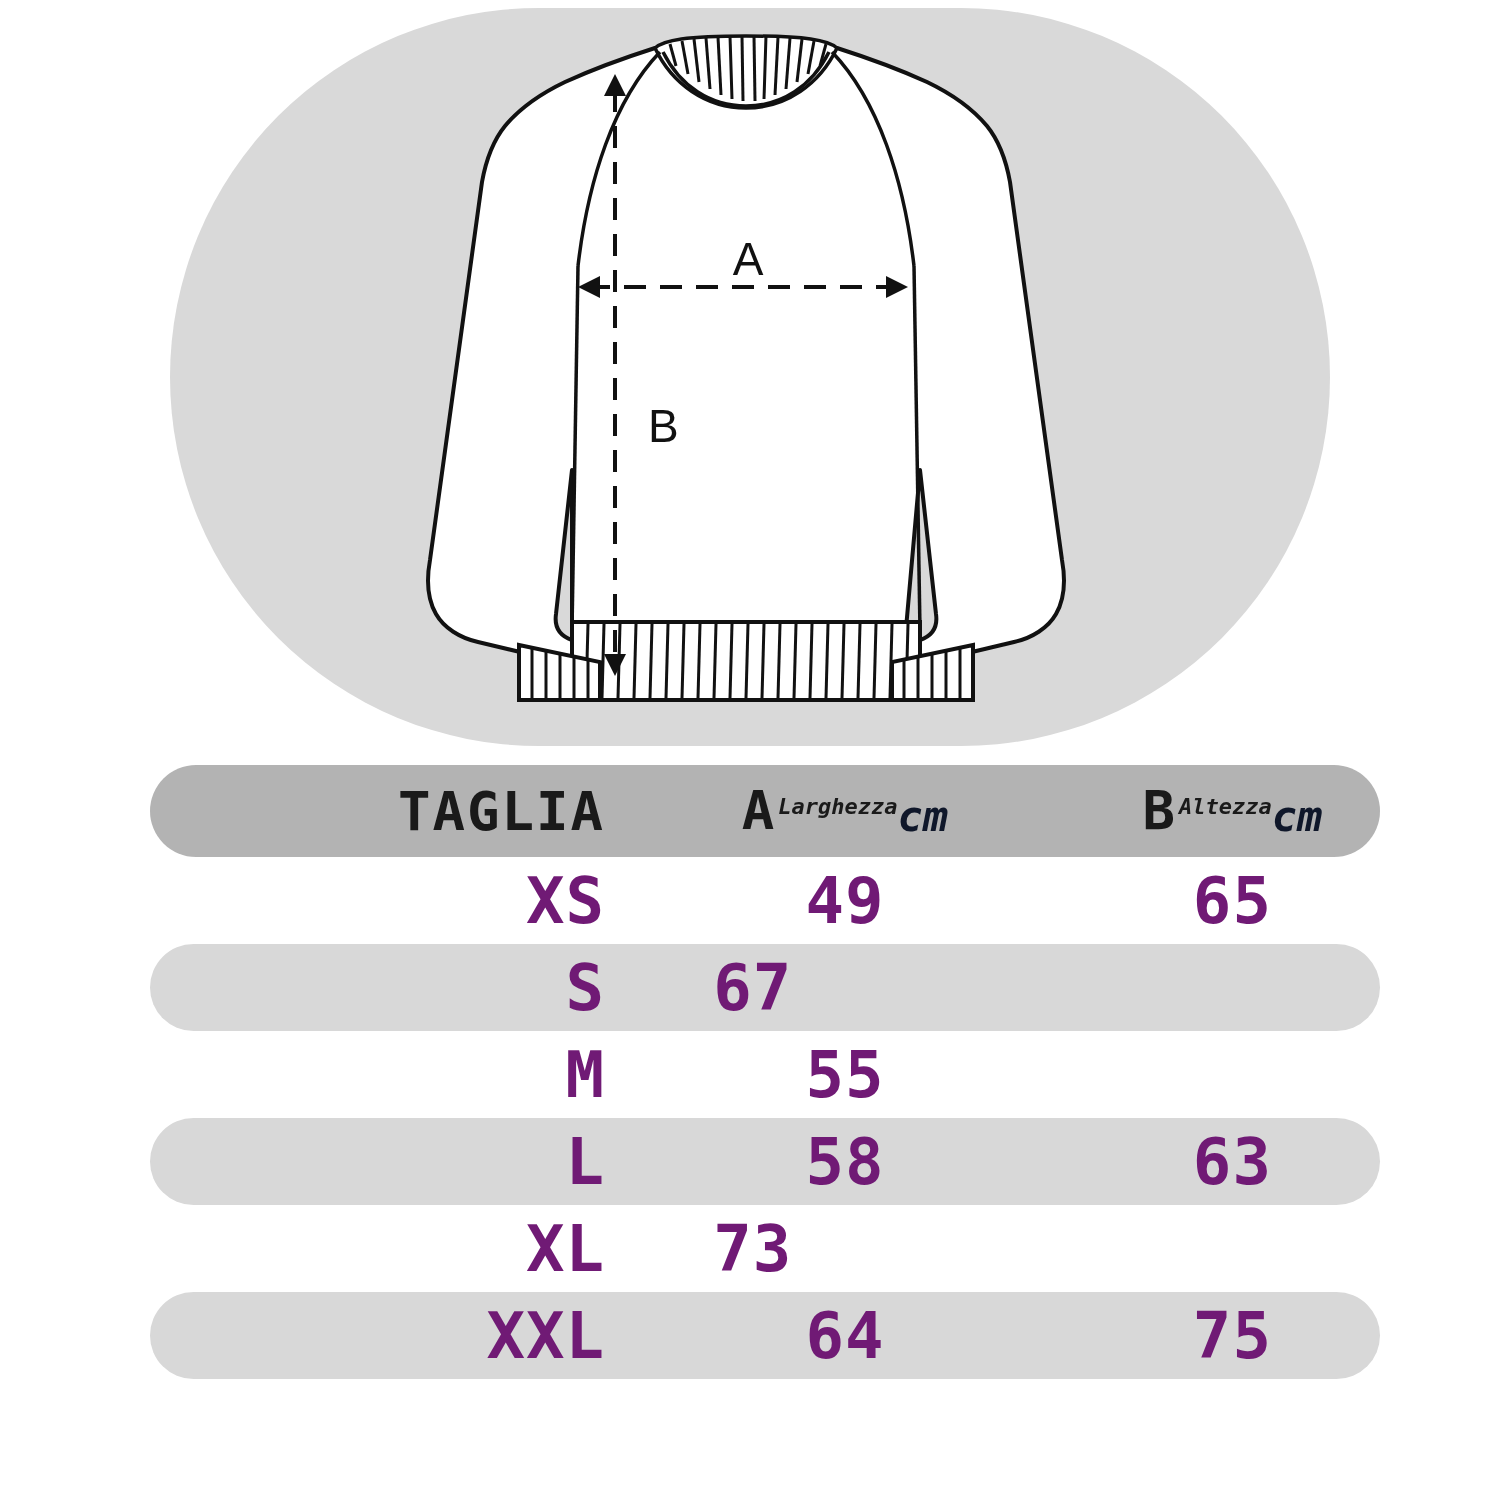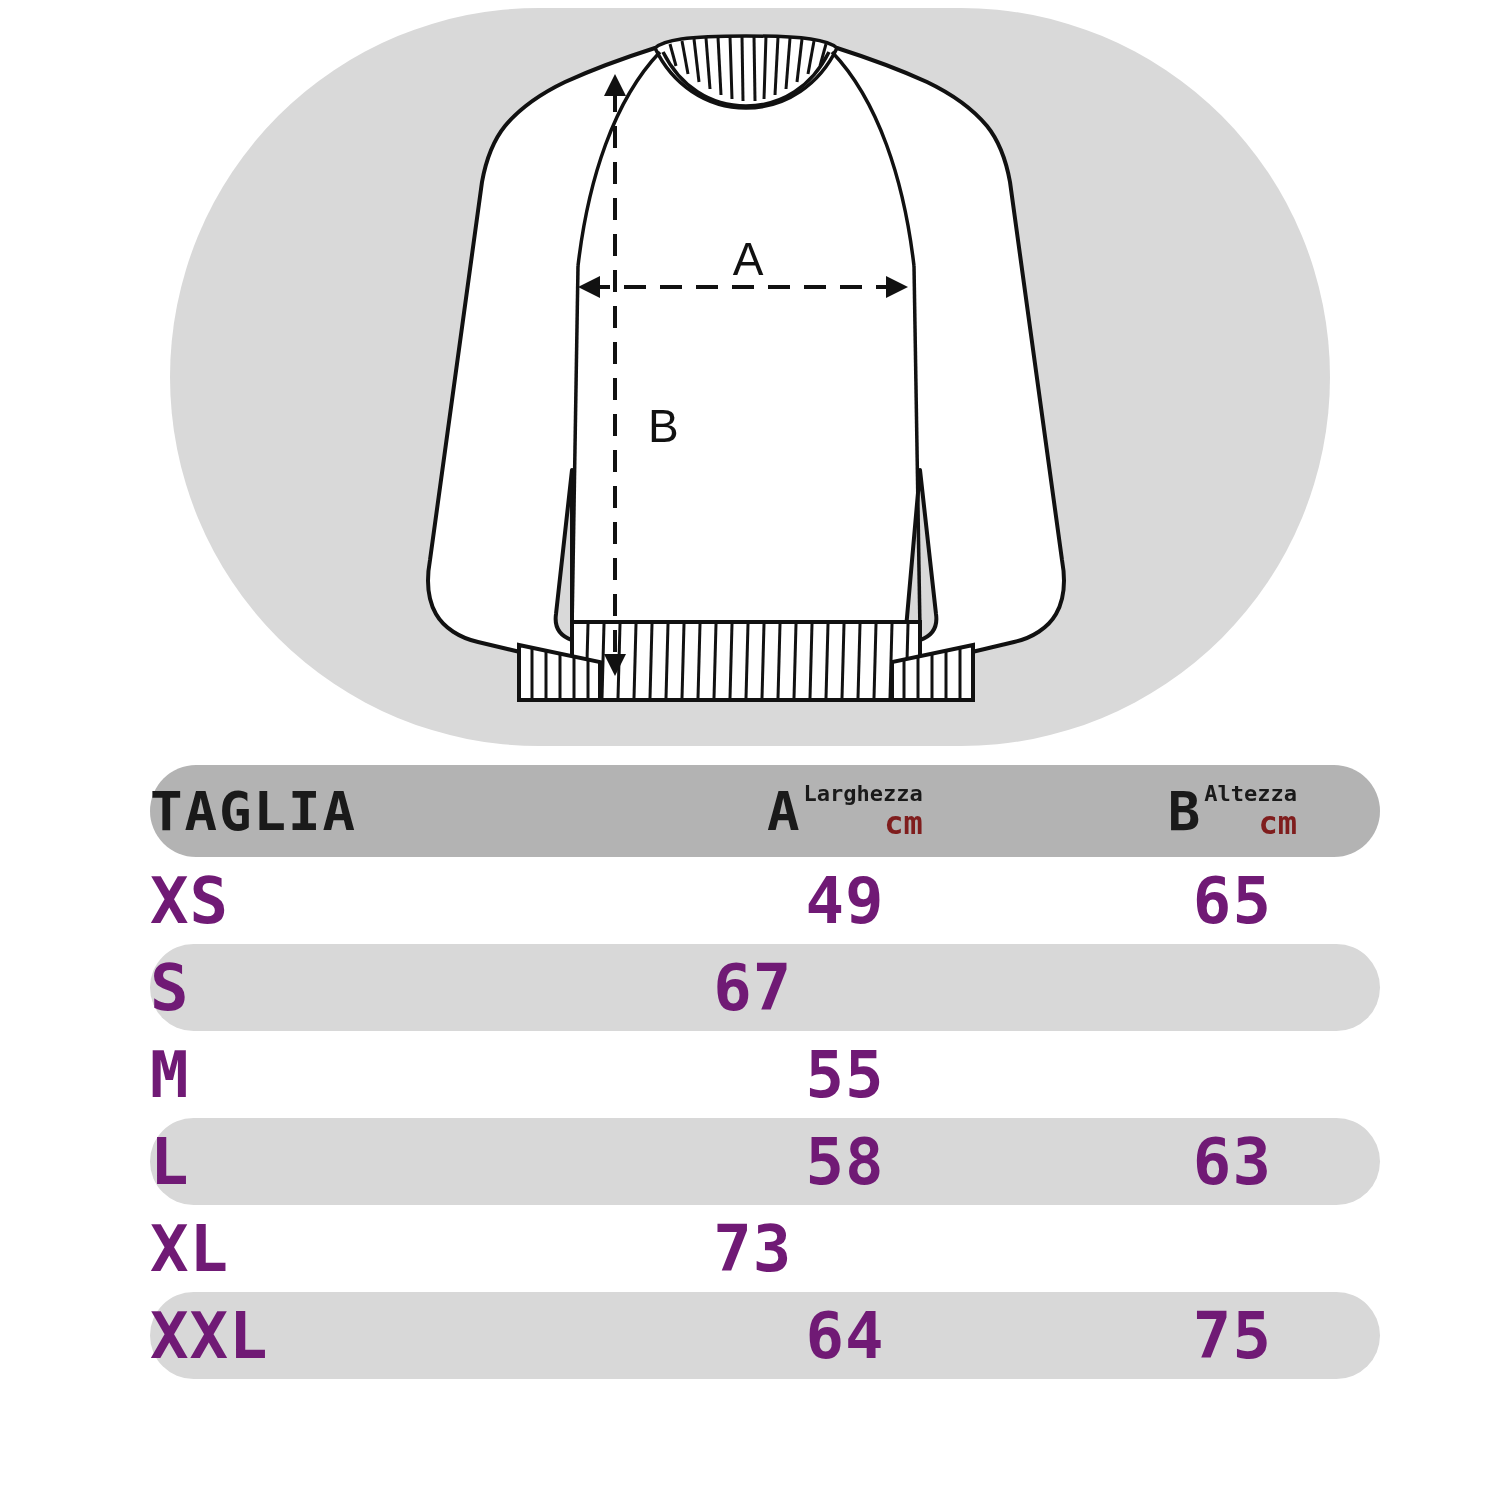--- a/index.html
+++ b/index.html
@@ -42,21 +42,21 @@
   }
   .table-row.header {
     background: #b3b3b3;
     height: 92px;
   }
   .table-row.shade {
     background: #d8d8d8;
   }
   .col-size {
     width: 37%;
-    text-align: left;
+    text-align: right;
   }
   .col-a {
     width: 39%;
     text-align: center;
   }
   .col-b {
     width: 24%;
     text-align: center;
   }
 
@@ -76,36 +76,37 @@
   }
   .hdr-letter {
     font-family: "DejaVu Sans Mono", monospace;
     font-weight: bold;
     font-size: 54px;
     color: #1a1a1a;
     line-height: 1;
   }
   .hdr-stack {
     display: flex;
-    flex-direction: column;
-    align-items: flex-end;
+    flex-direction: row;
+    align-items: flex-start;
     line-height: 1;
+    font-style: italic;
   }
   .hdr-small {
     font-family: "DejaVu Sans Mono", monospace;
     font-weight: bold;
     font-size: 22px;
     color: #1a1a1a;
     margin-bottom: 2px;
   }
   .hdr-unit {
     font-family: "DejaVu Sans Mono", monospace;
     font-weight: bold;
-    font-size: 32px;
-    color: #7f1d1d;
+    font-size: 42px;
+    color: #0f172a;
   }
   .cell-text {
     font-family: "DejaVu Sans Mono", monospace;
     font-weight: bold;
     font-size: 64px;
     color: #701a75;
     letter-spacing: 1px;
   }
 
   .dim-label {

